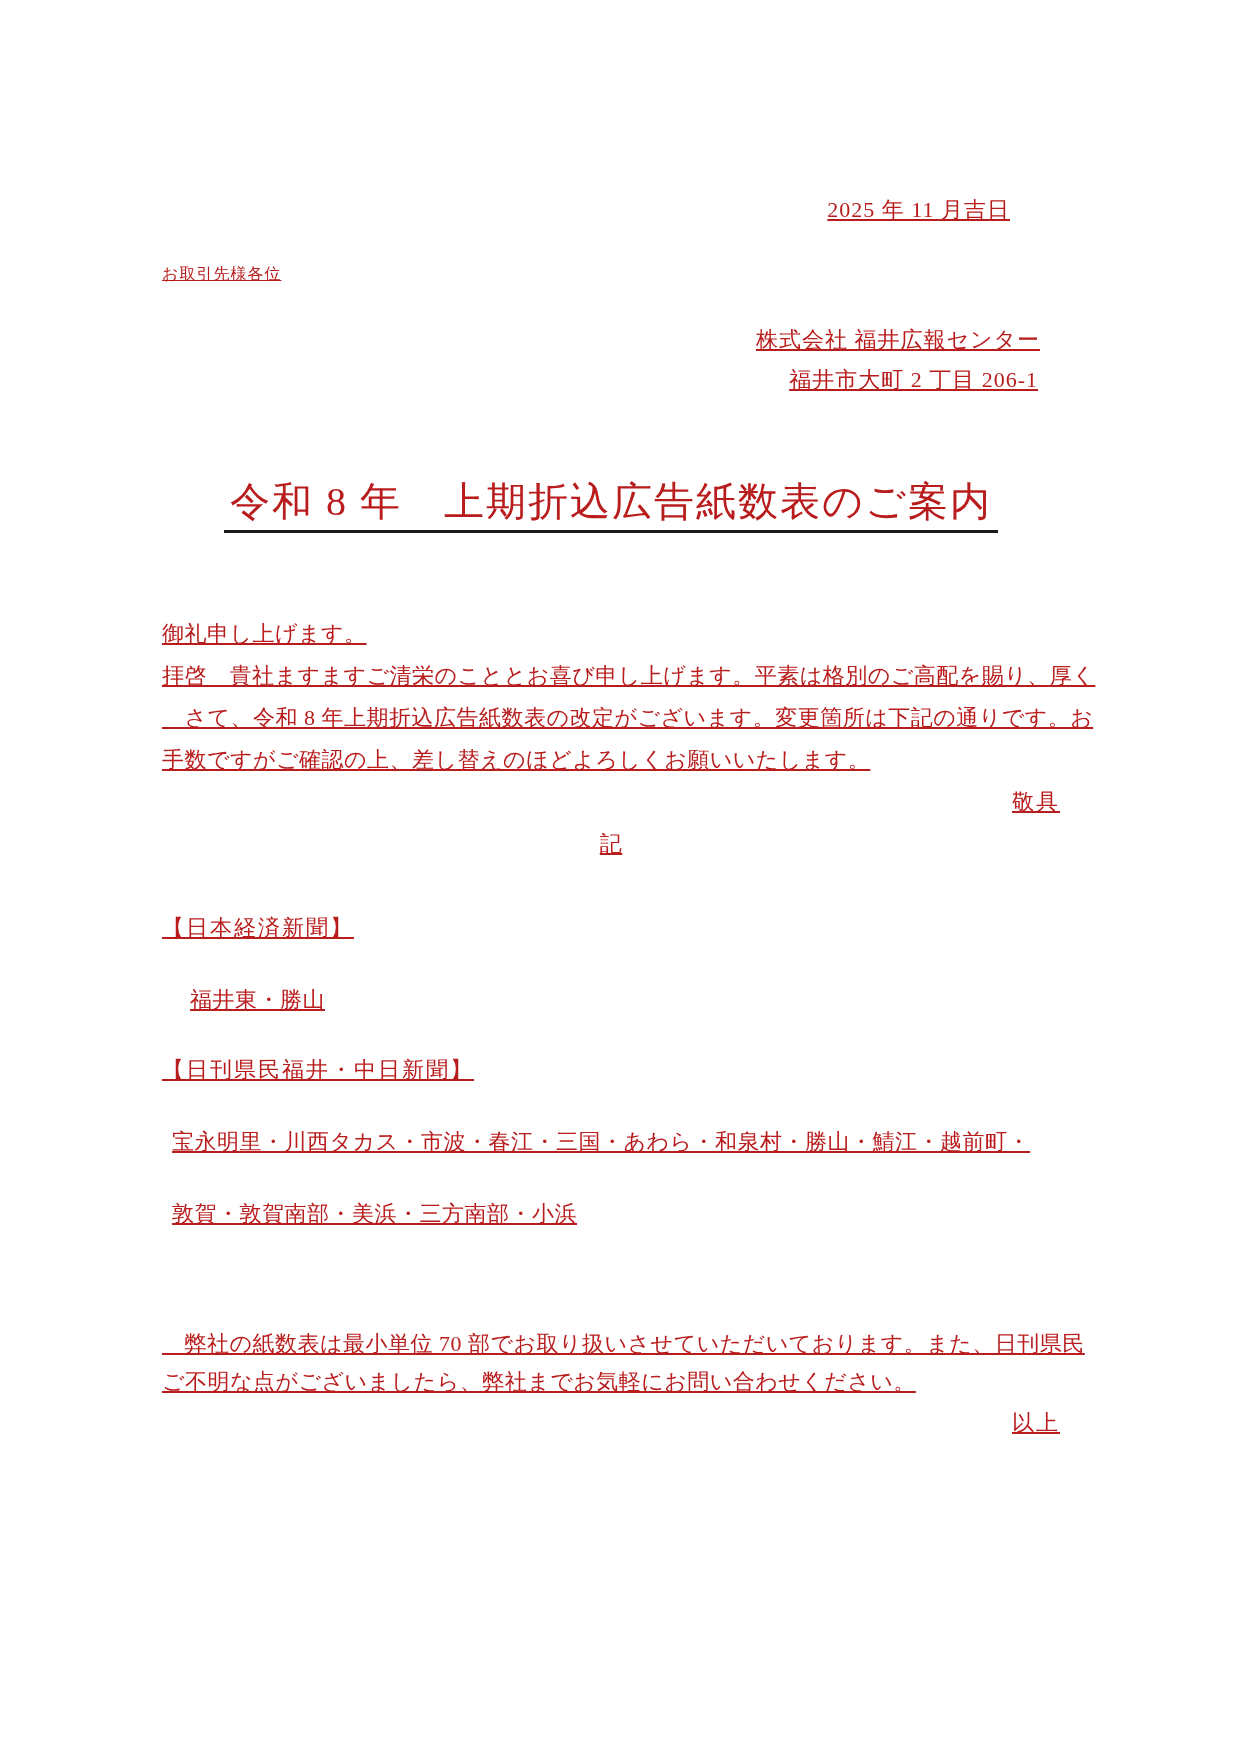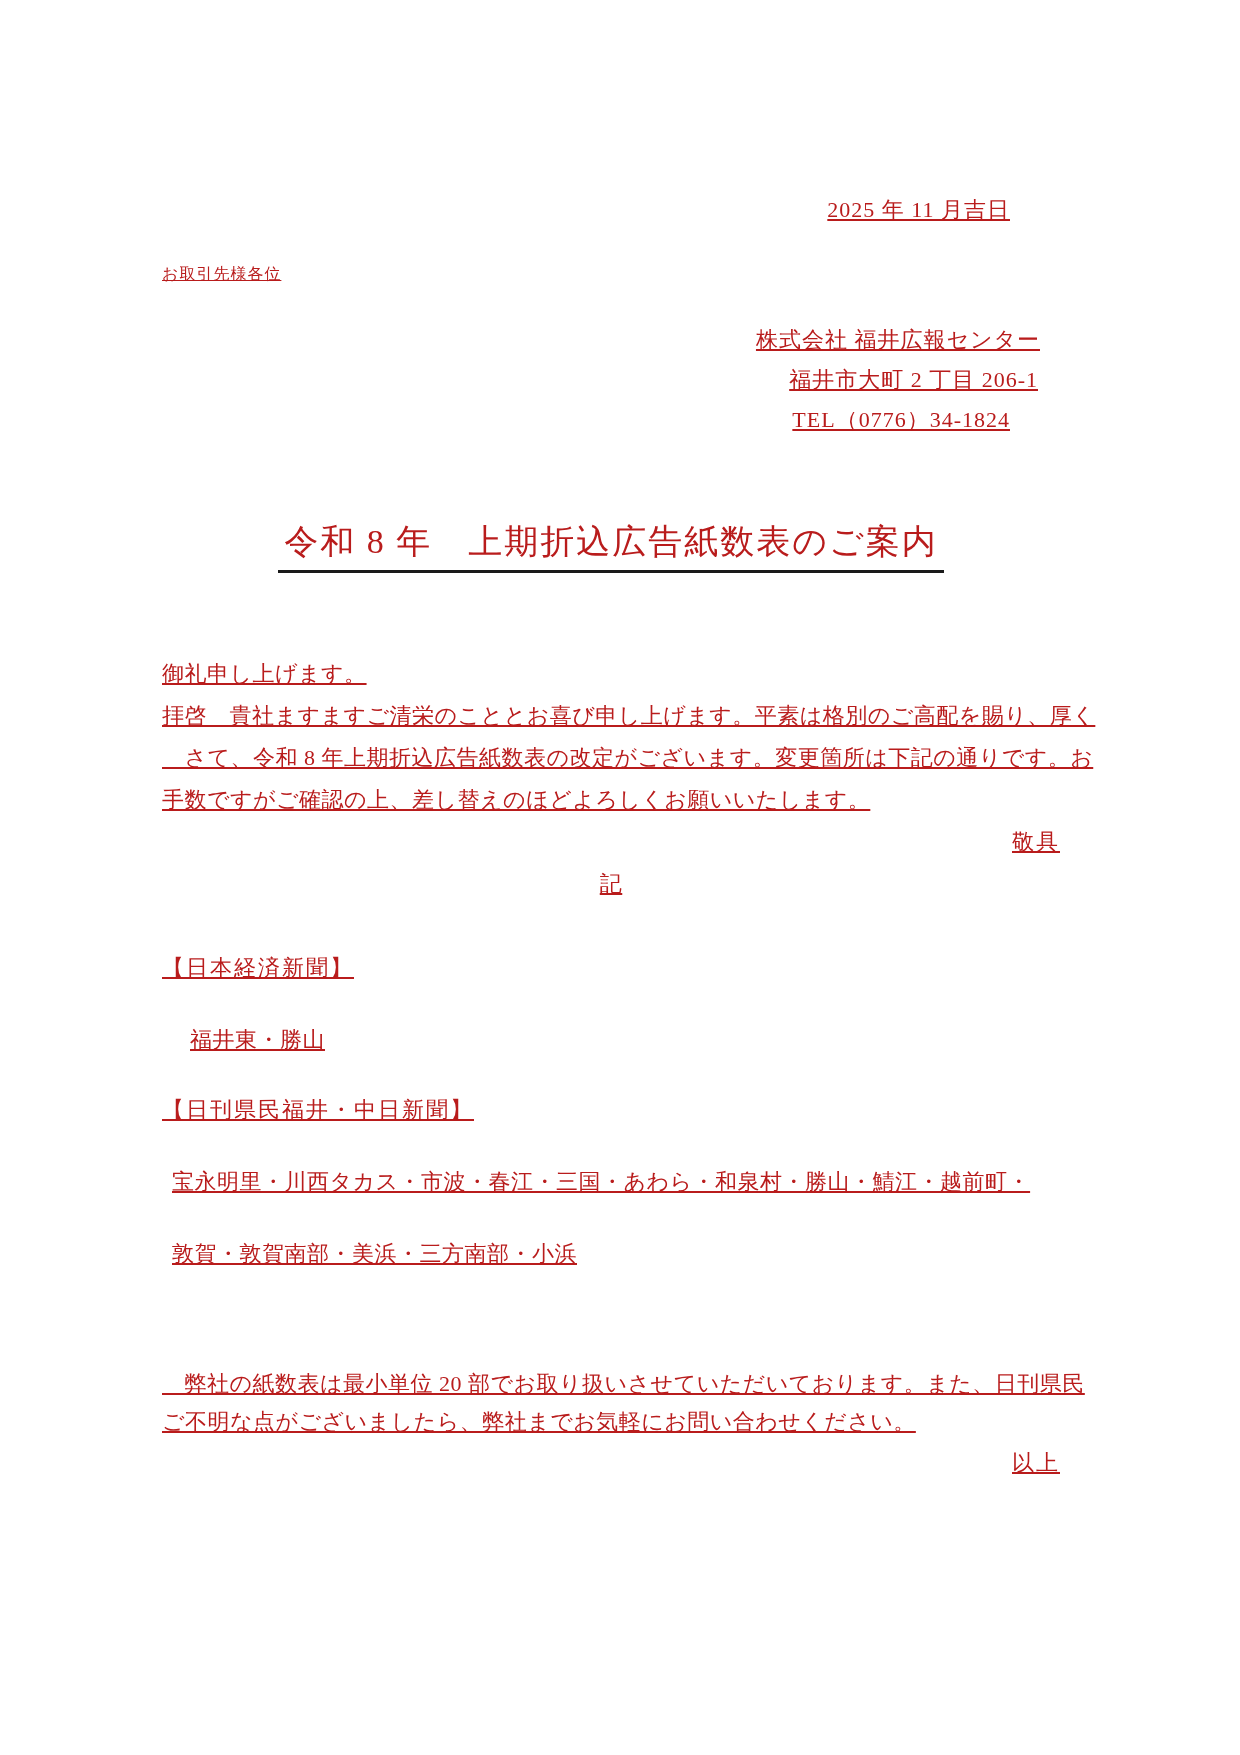--- a/index.html
+++ b/index.html
@@ -50,21 +50,21 @@
   .sender .address { padding-right: 22px; }
   .sender .tel     { padding-right: 50px; }
 
   
   .title-wrap {
     margin-top: 80px;
     text-align: center;
   }
   .doc-title {
     display: inline-block;
-    font-size: 34px;
+    font-size: 40px;
     line-height: 44px;
     letter-spacing: 2px;
     border-bottom: 3px solid #1a1a1a;
     padding: 0 6px 6px 6px;
   }
 
   
   .body-text {
     margin-top: 80px;
     line-height: 42px;
@@ -119,21 +119,20 @@
 
 <div class="page">
 
   <div class="date-line line">2025 年 11 月吉日</div>
 
   <div class="recipient line">お取引先様各位</div>
 
   <div class="sender">
     <div class="company line">株式会社 福井広報センター</div>
     <div class="address line">福井市大町 2 丁目 206-1</div>
-    <div class="tel line">TEL（0776）34-1824</div>
   </div>
 
   <div class="title-wrap">
     <span class="doc-title">令和 8 年　上期折込広告紙数表のご案内</span>
   </div>
 
   <div class="body-text">
     <div class="line">御礼申し上げます。</div>
     <div class="line fill">拝啓　貴社ますますご清栄のこととお喜び申し上げます。平素は格別のご高配を賜り、厚く</div>
     <div class="line fill">　さて、令和 8 年上期折込広告紙数表の改定がございます。変更箇所は下記の通りです。お</div>
@@ -147,18 +146,18 @@
     <div class="list-line list-line-2 line">福井東・勝山</div>
   </div>
 
   <div>
     <div class="section-header line">【日刊県民福井・中日新聞】</div>
     <div class="list-line line">宝永明里・川西タカス・市波・春江・三国・あわら・和泉村・勝山・鯖江・越前町・</div>
     <div class="list-line line">敦賀・敦賀南部・美浜・三方南部・小浜</div>
   </div>
 
   <div class="footer-text">
-    <div class="line fill">　弊社の紙数表は最小単位 20 部でお取り扱いさせていただいております。また、日刊県民</div>
+    <div class="line fill">　弊社の紙数表は最小単位 70 部でお取り扱いさせていただいております。また、日刊県民</div>
     <div class="line">ご不明な点がございましたら、弊社までお気軽にお問い合わせください。</div>
     <div class="final-closing line">以上</div>
   </div>
 
 </div>
 
 </body></html>

